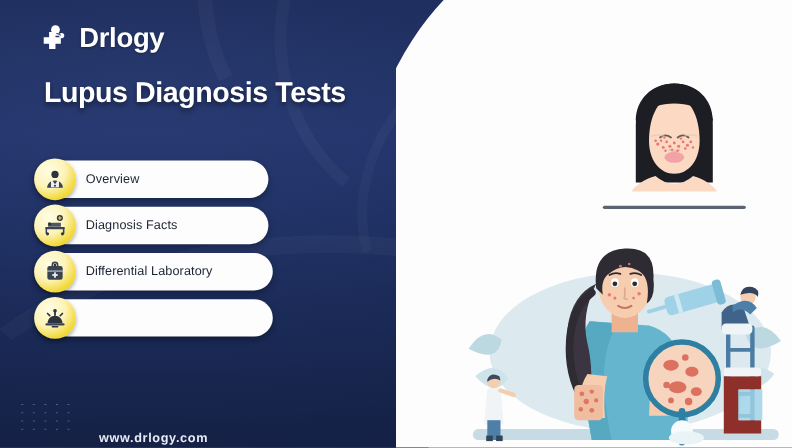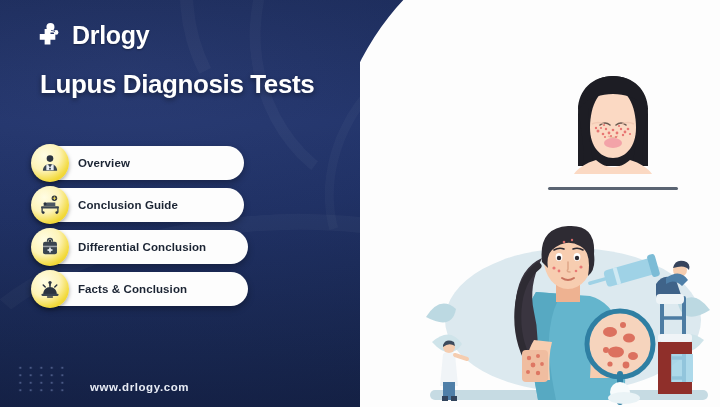--- a/index.html
+++ b/index.html
@@ -48,25 +48,25 @@
 
   
   .menu{position:absolute;left:32px;top:146px;display:flex;flex-direction:column;gap:8px;}
   .pill{position:relative;height:34px;width:212px;background:#fdfdfd;border-radius:18px;
         display:flex;align-items:center;box-shadow:0 3px 7px rgba(0,0,0,.30);}
   .pill.wide{width:216px;}
   .pill-ico{position:absolute;left:-1px;top:-2px;width:38px;height:38px;border-radius:50%;
      background:radial-gradient(circle at 35% 30%,#fffde4 0%,#fdf3b8 42%,#f2d93a 72%,#e3c41c 100%);
      box-shadow:0 2px 4px rgba(0,0,0,.35);display:flex;align-items:center;justify-content:center;}
   .pill-ico .g{width:22px;height:22px;display:block;}
-  .pill-label{margin-left:46px;font-size:11.5px;font-weight:700;color:#1b2433;
+  .pill-label{margin-left:46px;font-size:11.5px;font-weight:400;color:#1b2433;
      letter-spacing:.1px;white-space:nowrap;}
 
   
-  .url{position:absolute;left:90px;top:381px;color:#e8ecf5;font-size:11.5px;
+  .url{position:absolute;left:90px;top:393px;color:#e8ecf5;font-size:11.5px;
        font-weight:600;letter-spacing:.6px;}
 
   
   .dots{position:absolute;left:15px;top:364px;width:52px;height:32px;
      background-image:radial-gradient(#5e6e9c 1.1px,transparent 1.2px);
      background-size:10.5px 7.5px;opacity:.85;}
 
   
   .face-card{position:absolute;left:548px;top:58px;width:130px;height:132px;}
   .face-base{position:absolute;left:0;bottom:0;width:130px;height:3px;background:#5a6472;border-radius:2px;}
@@ -126,50 +126,49 @@
           <rect x="2.2" y="13.4" width="19.6" height="2.3" rx="1" fill="#3a4450"></rect>
           <path d="M3.4 15.7v4M20.6 15.7v4" stroke="#3a4450" stroke-width="1.5" stroke-linecap="round"></path>
           <circle cx="4.6" cy="20.3" r="1.5" fill="#2b3340"></circle>
           <circle cx="19.4" cy="20.3" r="1.5" fill="#2b3340"></circle>
           <path d="M5 13.2c0-2.4 2-4 4.6-4h8.2v4z" fill="#4c5763"></path>
           <circle cx="6.6" cy="10.6" r="1.7" fill="#2b3340"></circle>
           <circle cx="16.8" cy="4.6" r="3" fill="#2b3340"></circle>
           <path d="M16.8 3.1v3M15.3 4.6h3" stroke="#f4de52" stroke-width="1" stroke-linecap="round"></path>
         </svg>
       </span>
-      <span class="pill-label">Conclusion Guide</span>
+      <span class="pill-label">Diagnosis Facts</span>
     </div>
 
 
     <div class="pill wide">
       <span class="pill-ico">
         <svg class="g" viewBox="0 0 24 24">
           <path d="M9.4 6.4V5.2c0-1.4 1.2-2.5 2.6-2.5s2.6 1.1 2.6 2.5v1.2" stroke="#3a4450" stroke-width="1.6" fill="none"></path>
           <rect x="4.4" y="6.4" width="15.2" height="13.6" rx="2.2" fill="#3a4450"></rect>
           <rect x="4.4" y="10.6" width="15.2" height="1.6" fill="#e9edf2" opacity=".55"></rect>
           <rect x="11.1" y="12.6" width="1.8" height="5.4" fill="#e9edf2"></rect>
           <rect x="9.3" y="14.4" width="5.4" height="1.8" fill="#e9edf2"></rect>
           <circle cx="12" cy="5.4" r="1.3" fill="#2b3340"></circle>
         </svg>
       </span>
-      <span class="pill-label">Differential Conclusion</span>
+      <span class="pill-label">Differential Laboratory</span>
     </div>
 
     <div class="pill wide">
       <span class="pill-ico">
         <svg class="g" viewBox="0 0 24 24">
           <path d="M4.6 17.4c0-4.3 3.3-7.6 7.4-7.6s7.4 3.3 7.4 7.6z" fill="#2b3340"></path>
           <rect x="2.6" y="17.2" width="18.8" height="2.4" rx="1.2" fill="#3a4450"></rect>
           <rect x="11.1" y="6" width="1.8" height="4" rx=".9" fill="#2b3340"></rect>
           <circle cx="12" cy="5" r="1.8" fill="#2b3340"></circle>
           <path d="M4.6 7.6 6.8 9.8M19.4 7.6 17.2 9.8" stroke="#2b3340" stroke-width="1.6" stroke-linecap="round"></path>
           <rect x="8.6" y="20" width="6.8" height="1.6" rx=".8" fill="#2b3340"></rect>
         </svg>
       </span>
-      <span class="pill-label">Facts &amp; Conclusion</span>
     </div>
 
   </div>
 
   <div class="dots"></div>
 
   <div class="url">www.drlogy.com</div>
 
   <div class="face-card">
     <svg viewBox="0 0 130 132" width="130" height="132">

